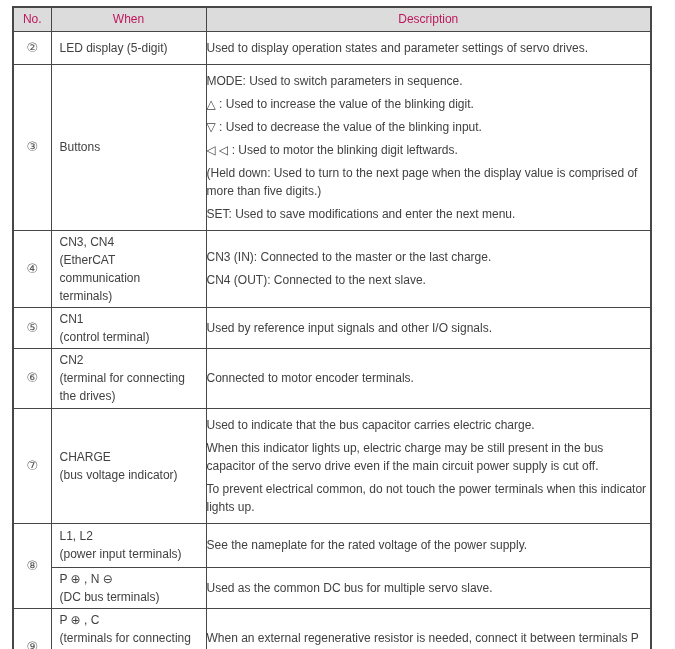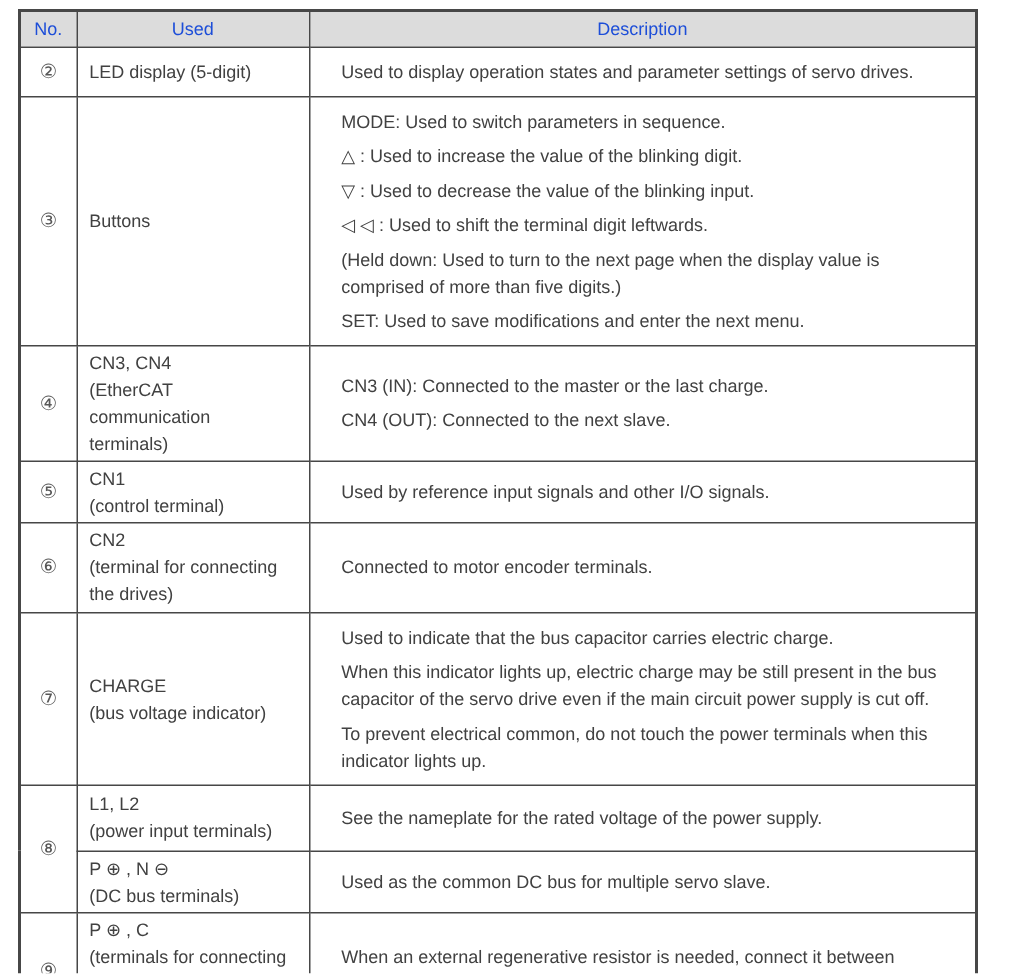--- a/index.html
+++ b/index.html
@@ -34,38 +34,38 @@
   }
   table.spec th,
   table.spec td {
     border: 1px solid #474747;
     overflow: hidden;
   }
   table.spec th {
     background: #dcdcdc;
     font-weight: normal;
     text-align: center;
-    color: #1d4ed8;
+    color: #be185d;
     padding: 2px 4px;
   }
   td.no {
     text-align: center;
     vertical-align: middle;
     color: #585858;
     font-size: 13px;
     padding: 0 2px;
   }
   td.name {
     vertical-align: middle;
     padding: 2px 6px 2px 8px;
     white-space: pre-line;
   }
   td.desc {
     vertical-align: middle;
-    padding: 2px 21px;
+    padding: 2px 0;
   }
   td.desc p {
     margin: 5px 0;
   }
   tr.h-header { height: 24px; }
   tr.h-r2  { height: 25px; }
   tr.h-r3  { height: 152px; }
   tr.h-r4  { height: 75px; }
   tr.h-r5  { height: 38px; }
   tr.h-r6  { height: 60px; }
@@ -81,40 +81,40 @@
   <div class="table-wrap">
     <table class="spec">
       <colgroup>
         <col style="width:38px">
         <col style="width:155px">
         <col style="width:445px">
       </colgroup>
       <thead>
         <tr class="h-header">
           <th>No.</th>
-          <th>Used</th>
+          <th>When</th>
           <th>Description</th>
         </tr>
       </thead>
       <tbody>
         <tr class="h-r2">
           <td class="no">②</td>
           <td class="name">LED display (5-digit)</td>
           <td class="desc">
             <p>Used to display operation states and parameter settings of servo drives.</p>
           </td>
         </tr>
         <tr class="h-r3">
           <td class="no">③</td>
           <td class="name">Buttons</td>
           <td class="desc">
             <p>MODE: Used to switch parameters in sequence.</p>
             <p>△ : Used to increase the value of the blinking digit.</p>
             <p>▽ : Used to decrease the value of the blinking input.</p>
-            <p>◁ ◁ : Used to shift the terminal digit leftwards.</p>
+            <p>◁ ◁ : Used to motor the blinking digit leftwards.</p>
             <p>(Held down: Used to turn to the next page when the display value is comprised of more than five digits.)</p>
             <p>SET: Used to save modifications and enter the next menu.</p>
           </td>
         </tr>
         <tr class="h-r4">
           <td class="no">④</td>
           <td class="name">CN3, CN4
 (EtherCAT
 communication
 terminals)</td>

